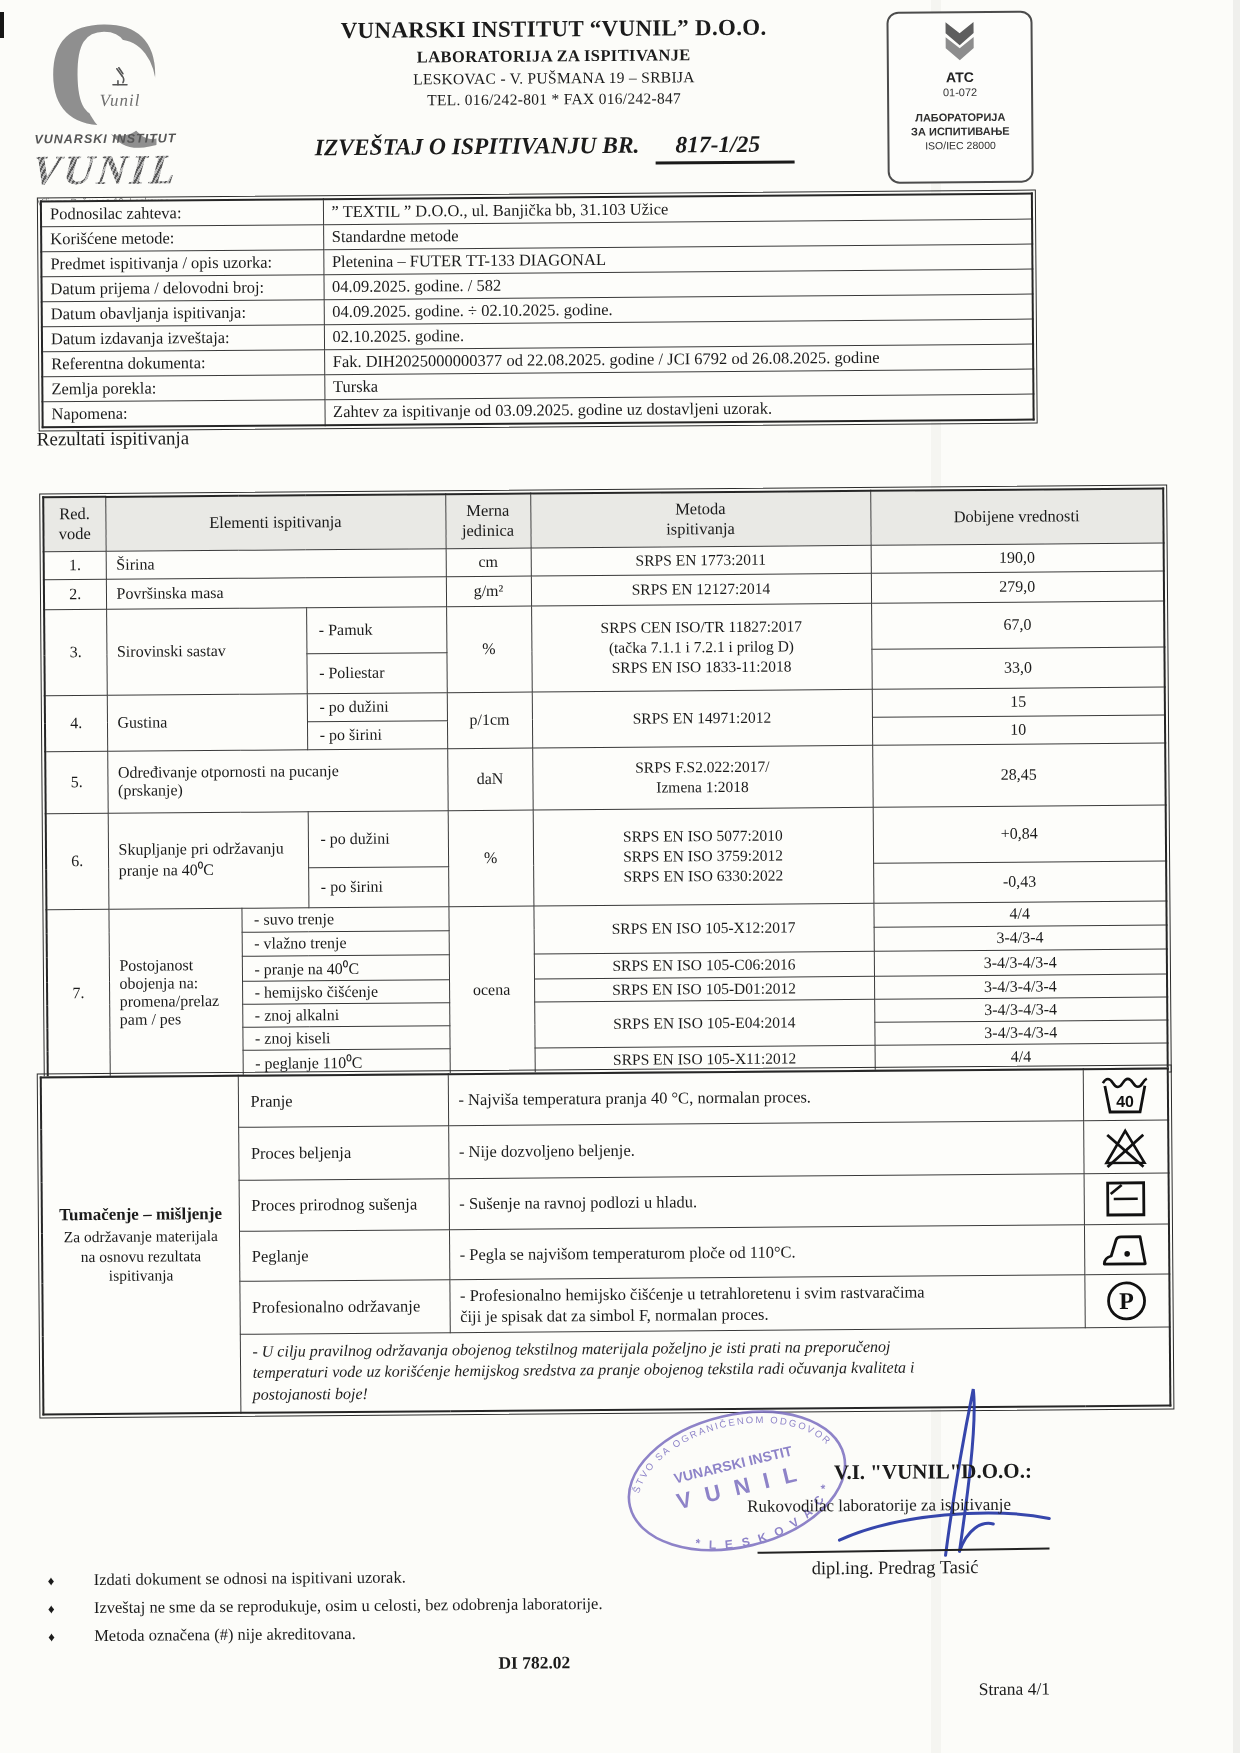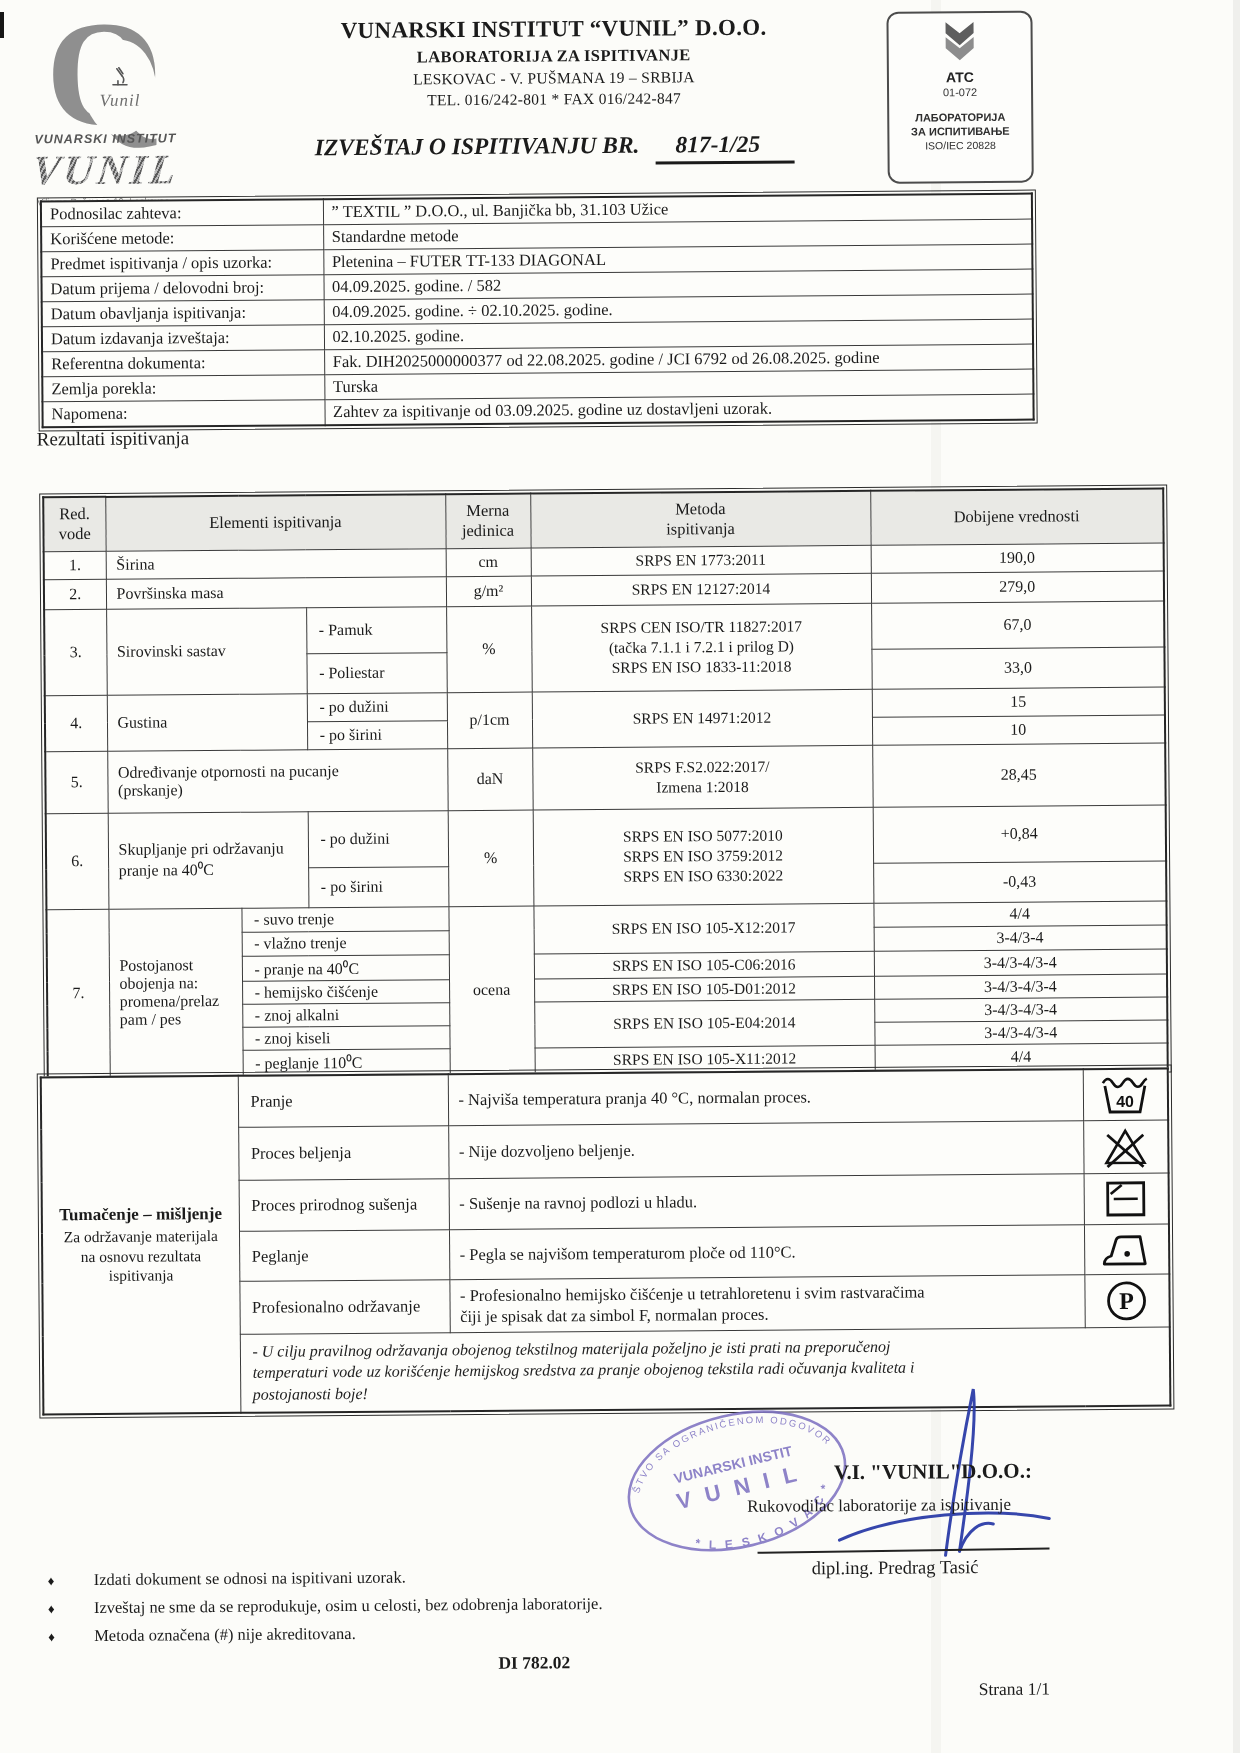--- a/index.html
+++ b/index.html
@@ -130,21 +130,21 @@
       <div class="atc-box">
         <svg class="care-svg" width="44" height="46" viewBox="0 0 44 46" style="margin-top:8px;">
           <path d="M8 1 L22 12 L36 1 L36 12 L22 24 L8 12 Z" fill="#5e5e5e"></path>
           <path d="M8 16 L22 27 L36 16 L36 27 L22 39 L8 27 Z" fill="#8d8d8d"></path>
         </svg>
         <div class="atc-name">ATC</div>
         <div class="atc-code">01-072</div>
         <div class="atc-lines">
           <div>ЛАБОРАТОРИЈА</div>
           <div>ЗА ИСПИТИВАЊЕ</div>
-          <div class="atc-iso">ISO/IEC 20828</div>
+          <div class="atc-iso">ISO/IEC 28000</div>
         </div>
       </div>
     </div>
 
     <table class="doc-table info-table outer2">
       <colgroup>
           <col style="width:282px">
           <col>
         </colgroup>
       <tbody>
@@ -430,16 +430,16 @@
         <span class="bullet-glyph">♦</span>
         <span class="bullet-text">Izveštaj ne sme da se reprodukuje, osim u celosti, bez odobrenja laboratorije.</span>
       </div>
       <div class="bullet-row">
         <span class="bullet-glyph">♦</span>
         <span class="bullet-text">Metoda označena (#) nije akreditovana.</span>
       </div>
     </div>
 
     <div class="doc-code">DI 782.02</div>
-    <div class="page-num">Strana 1/1</div>
+    <div class="page-num">Strana 4/1</div>
 
   </div>
 </div>
 
 </body></html>

